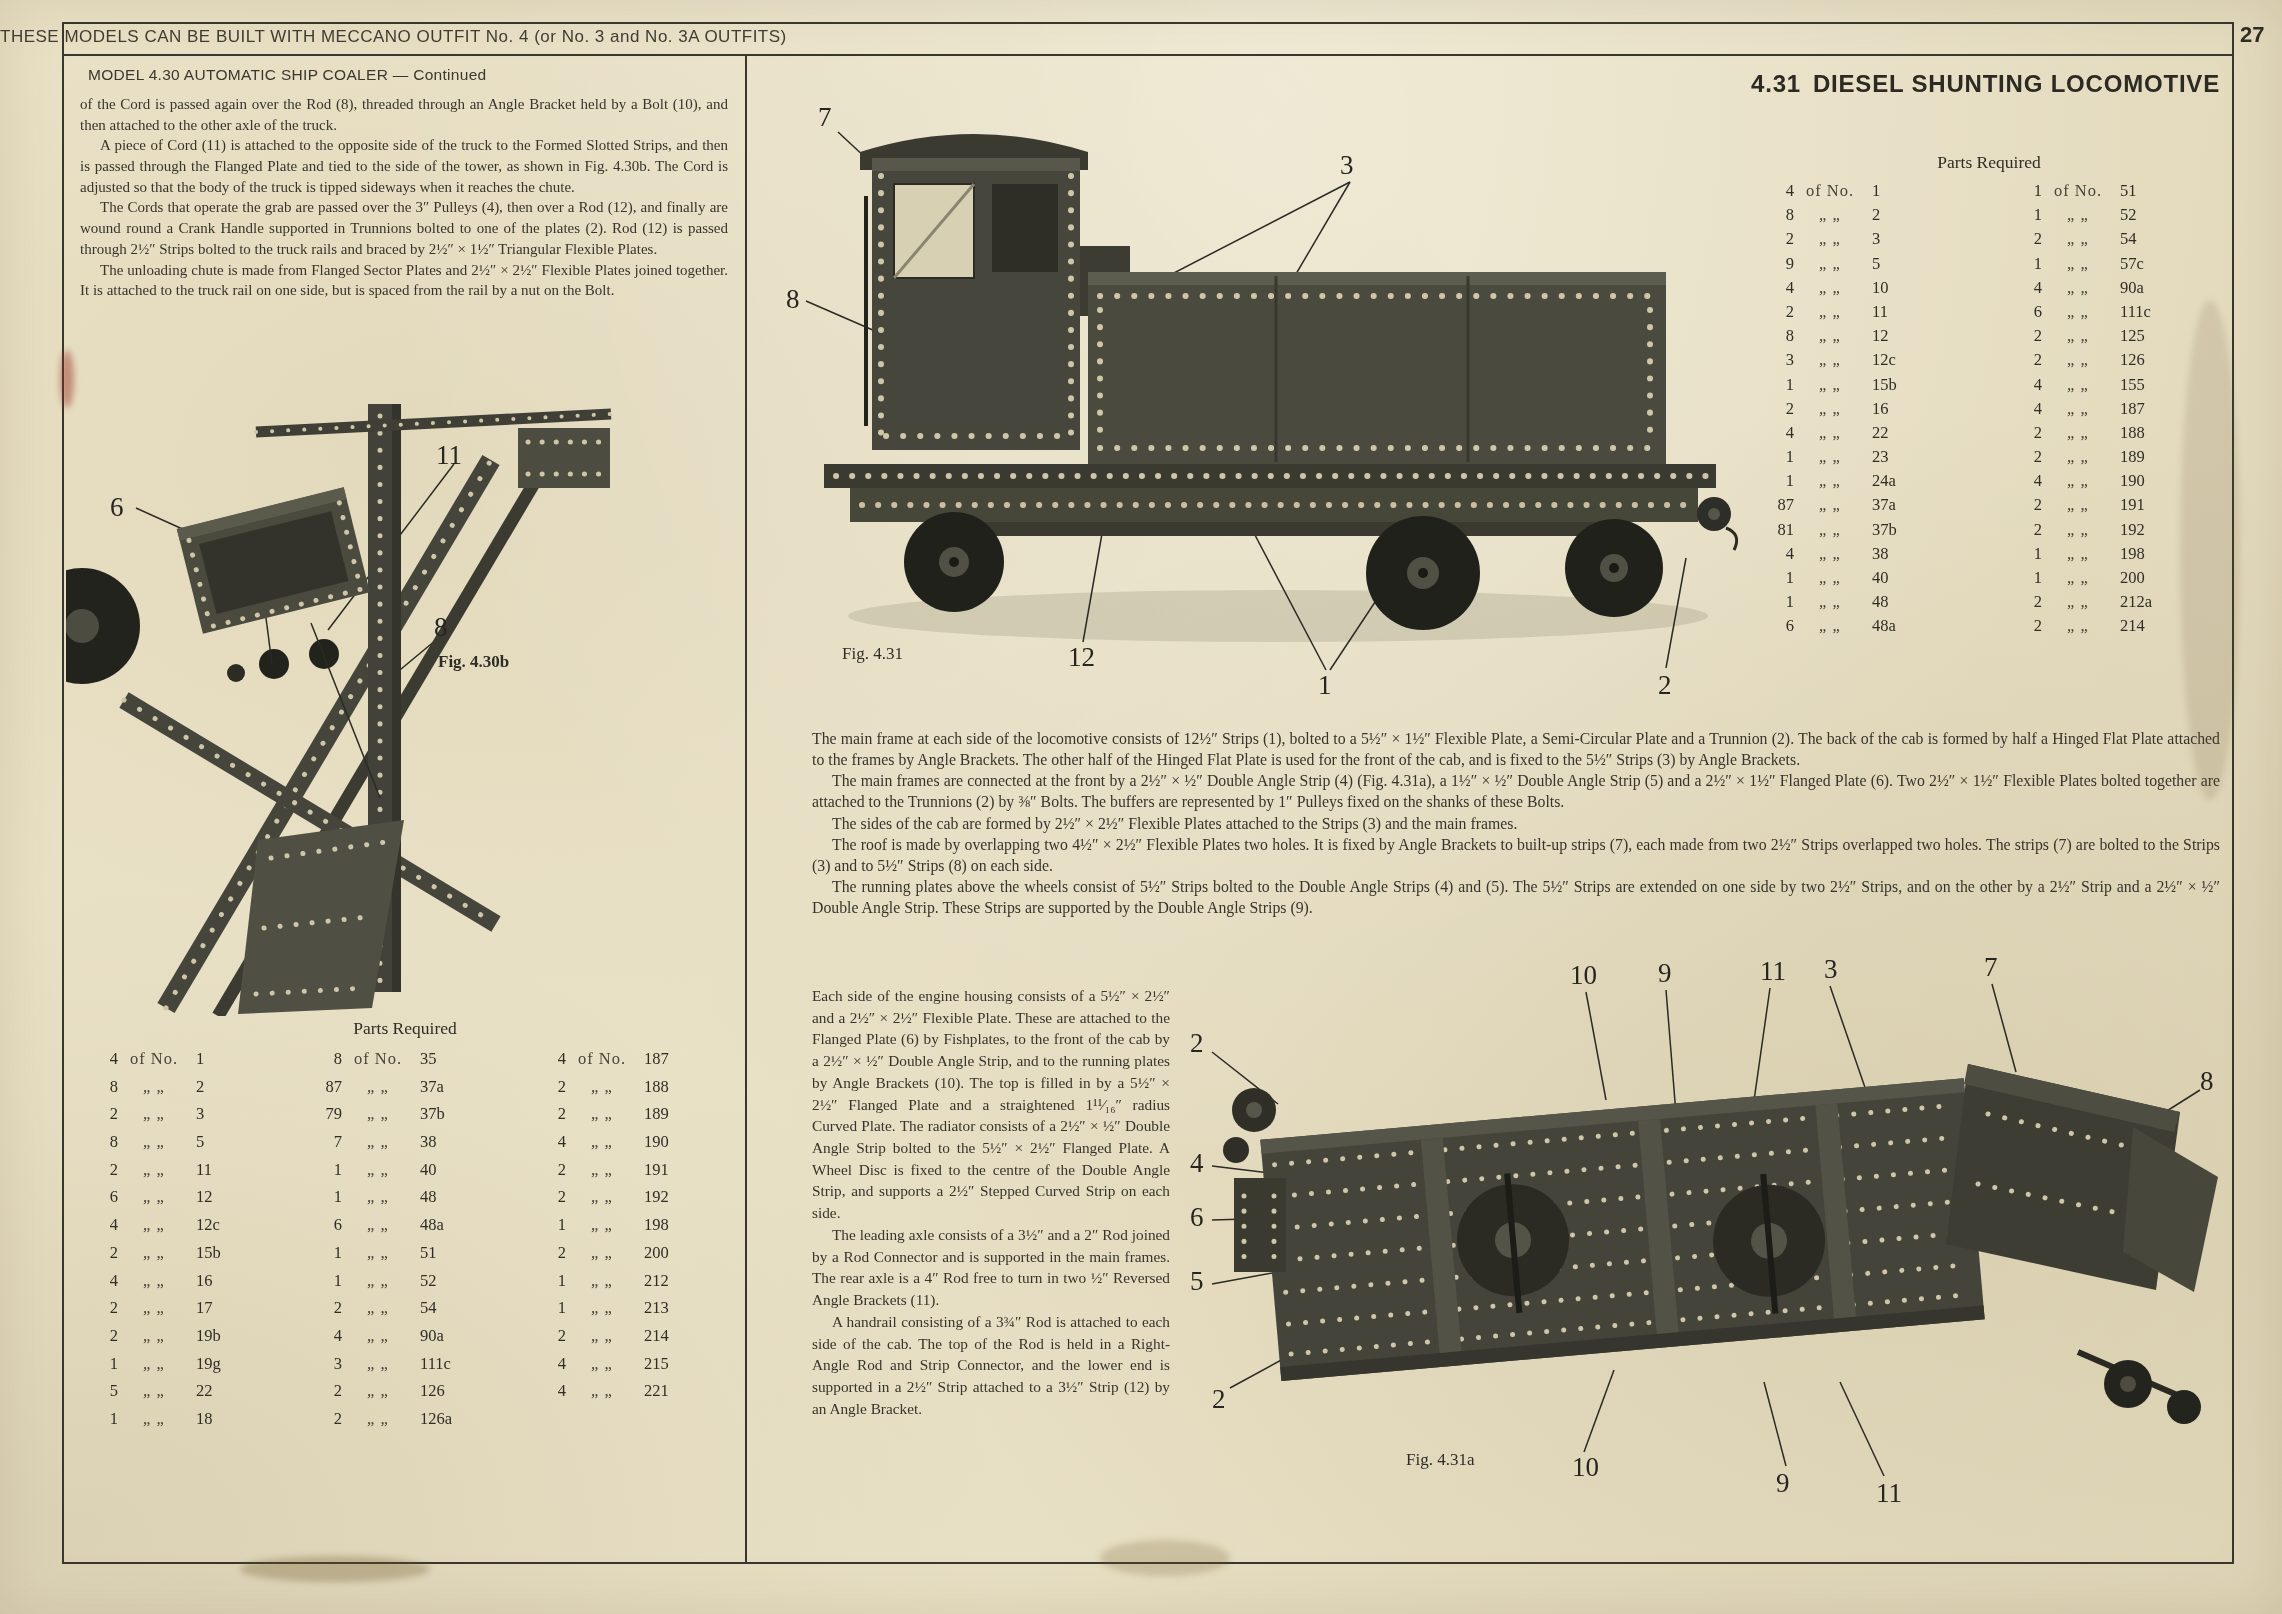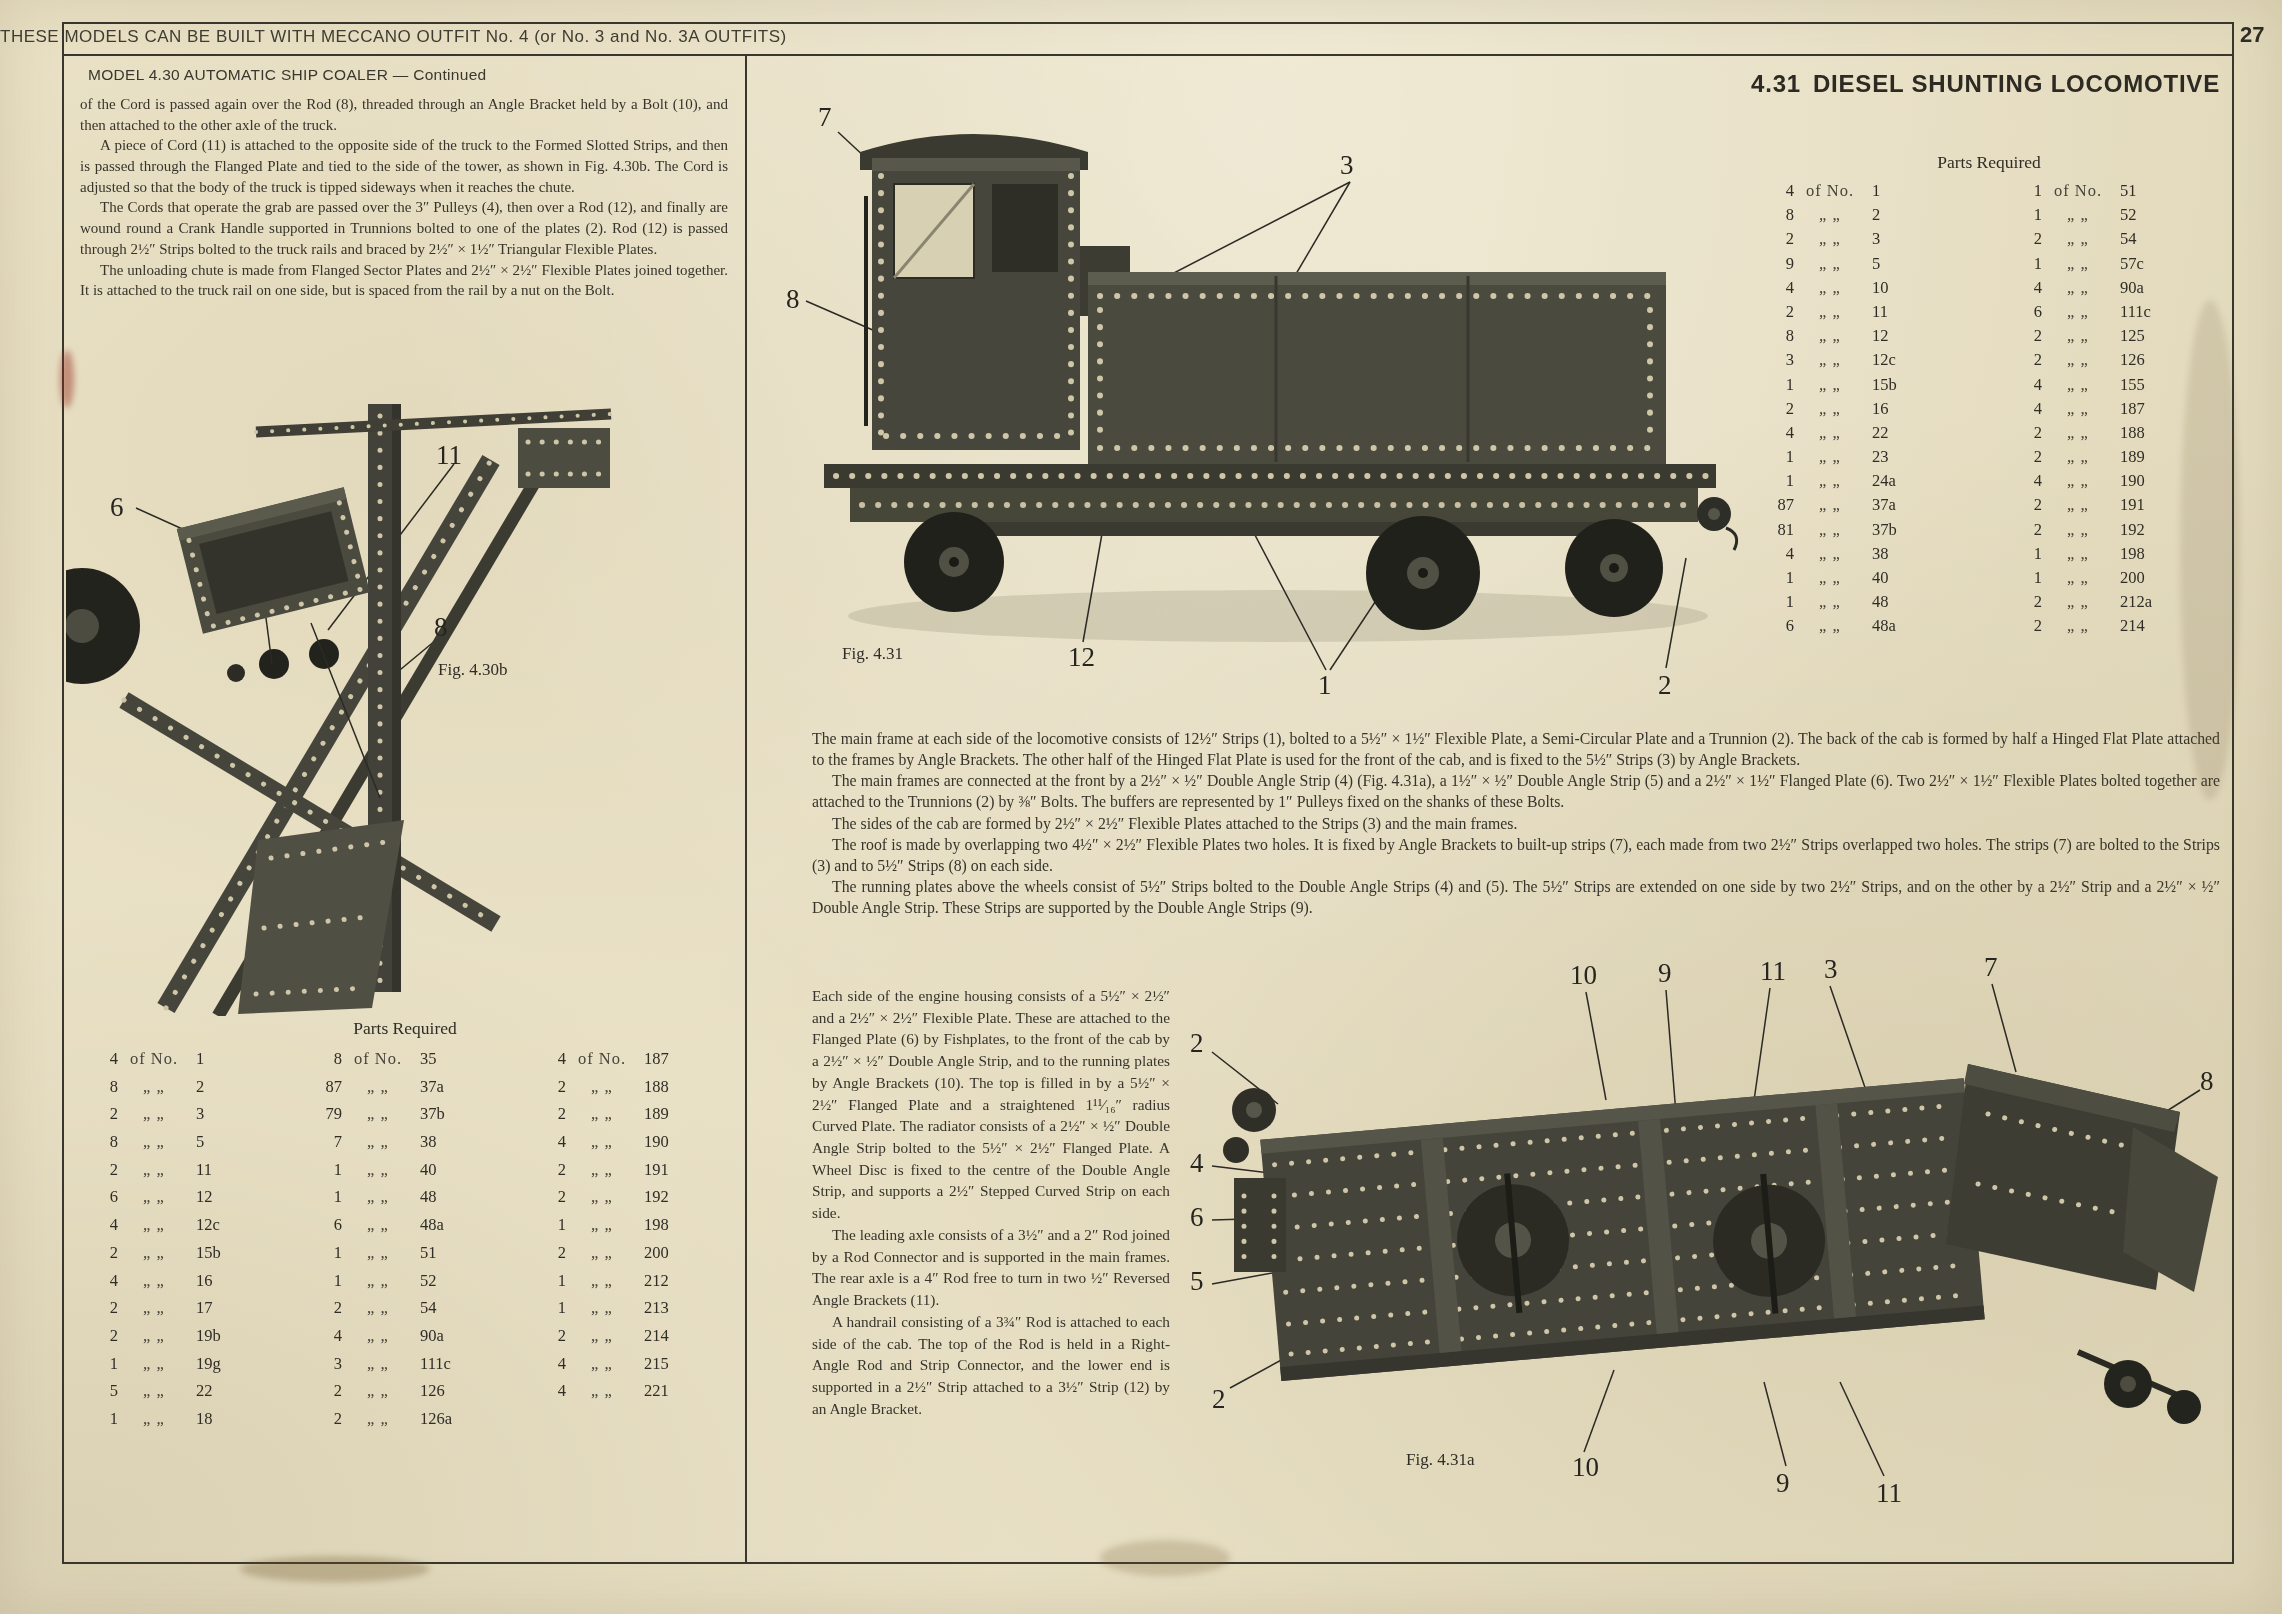--- a/index.html
+++ b/index.html
@@ -119,21 +119,21 @@
       <line x1="245" y1="255" x2="314" y2="430" stroke="#2b2a24" stroke-width="1.5"></line>
       <line x1="200" y1="250" x2="206" y2="296" stroke="#2b2a24" stroke-width="1.5"></line>
       <path d="M192 472 L338 452 L306 640 L172 646 Z" fill="#4f4f44"></path>
       <line x1="205" y1="490" x2="320" y2="474" stroke="#cfc6a8" stroke-width="5" stroke-dasharray="0.1 16" stroke-linecap="round"></line>
       <line x1="198" y1="560" x2="310" y2="548" stroke="#cfc6a8" stroke-width="5" stroke-dasharray="0.1 16" stroke-linecap="round"></line>
       <line x1="190" y1="626" x2="300" y2="620" stroke="#cfc6a8" stroke-width="5" stroke-dasharray="0.1 16" stroke-linecap="round"></line>
     </svg>
     <span class="callout" style="left:44px; top:126px;">6</span>
     <span class="callout" style="left:370px; top:74px;">11</span>
     <span class="callout" style="left:368px; top:246px;">8</span>
-    <figcaption class="figcap" style="left:372px; top:292px;">Fig. 4.30b</figcaption>
+    <figcaption class="figcap" style="left:372px; top:284px;font-weight:bold;">Fig. 4.30b</figcaption>
   </figure>
 
   <div class="abs coaler-parts" style="left:80px; top:1018px; width:650px;">
     <div class="parts-title" style="margin-bottom:10px;">Parts Required</div>
     <div class="parts-cols">
       <div class="parts-col">
 
       <div class="parts-row">
           <span class="q">4</span>
           <span class="s">of No.</span>

